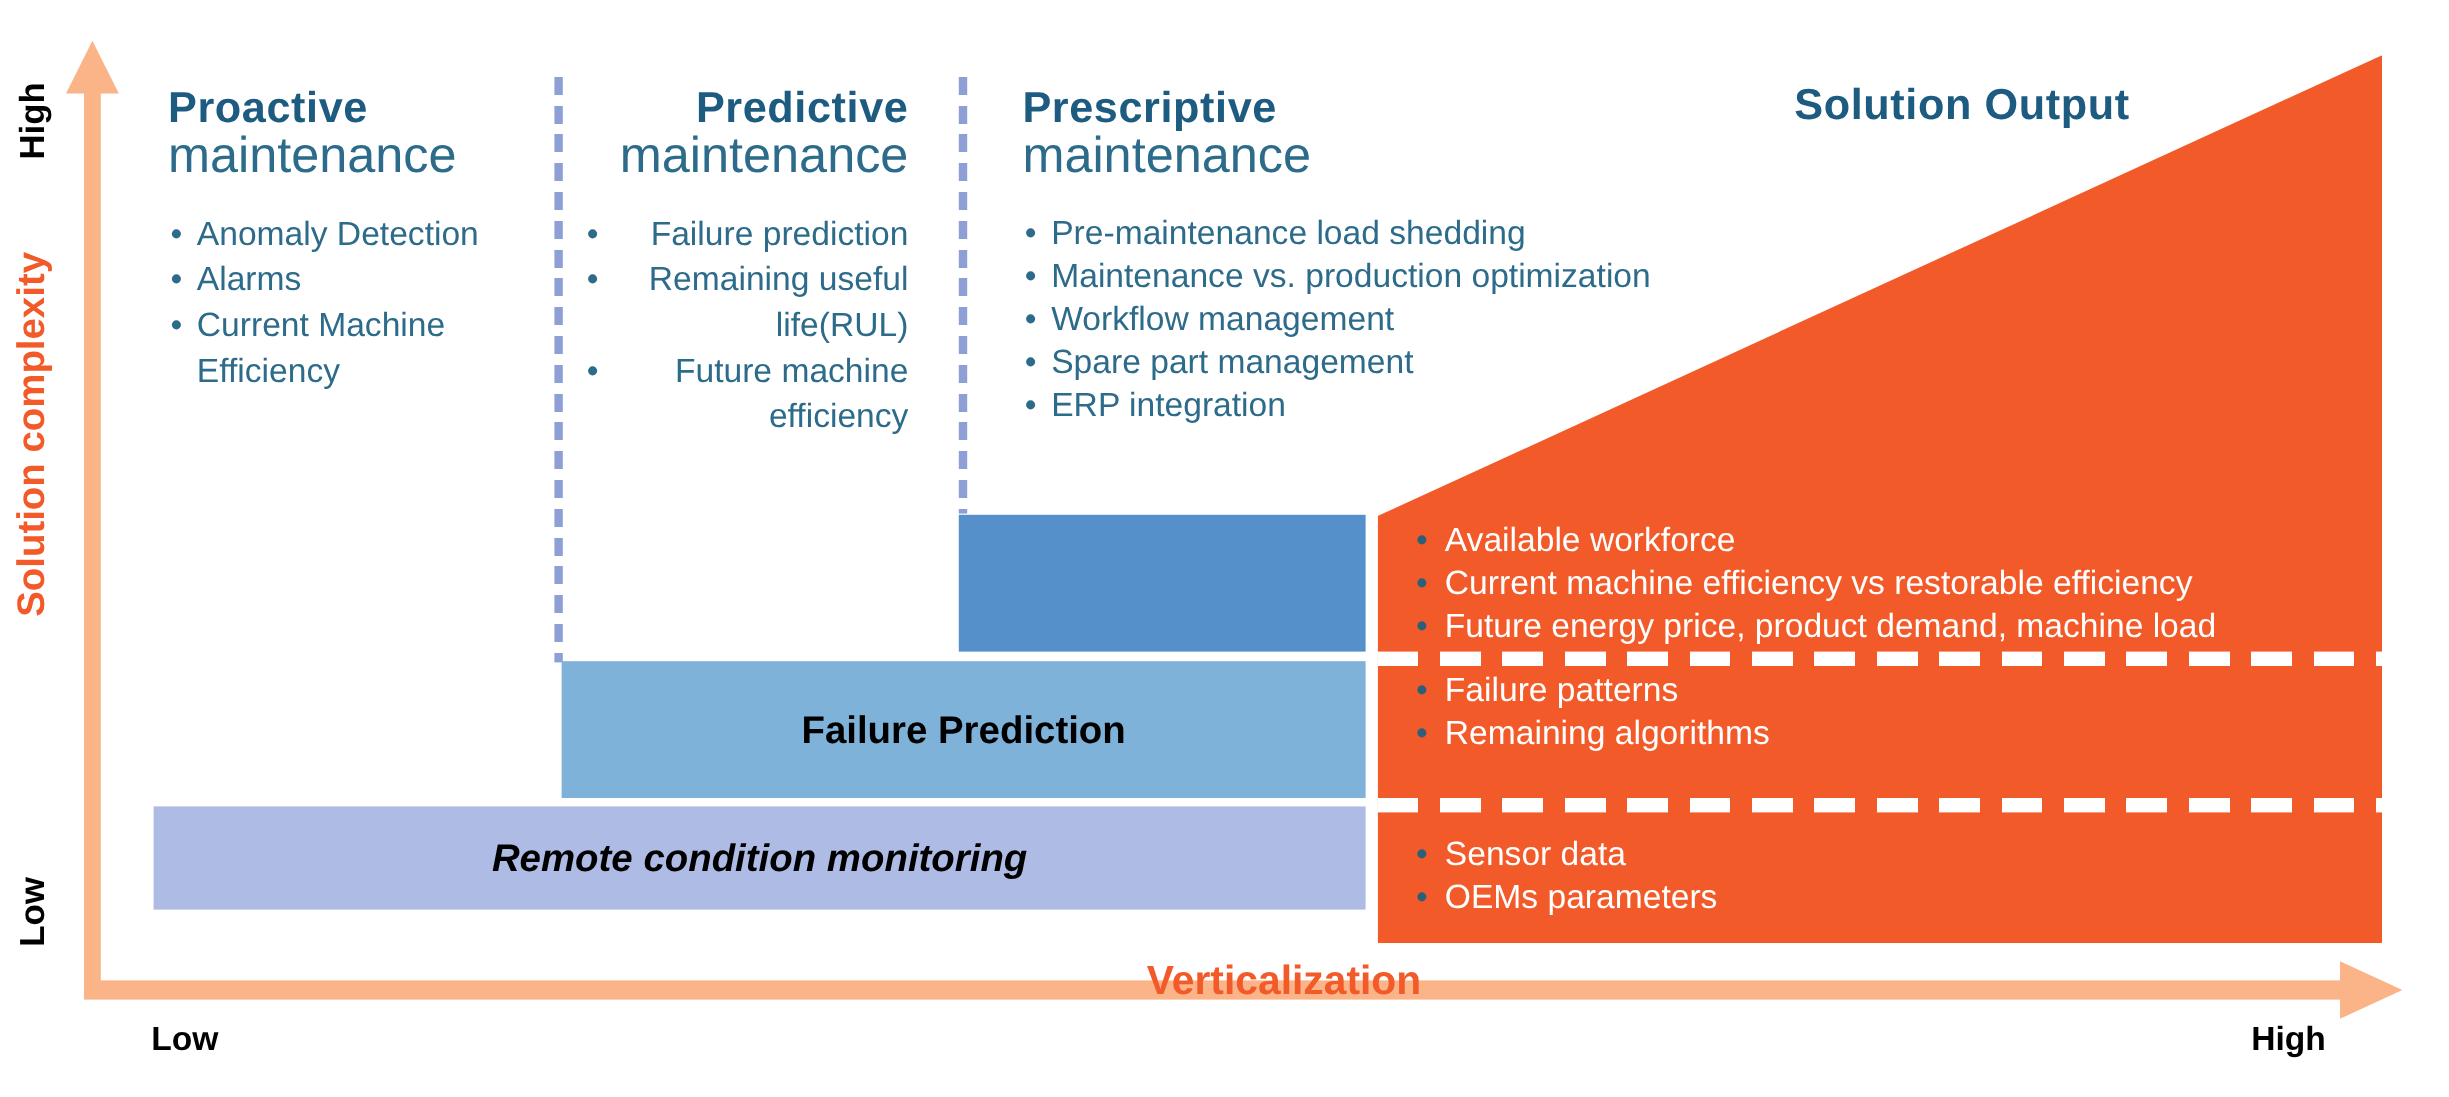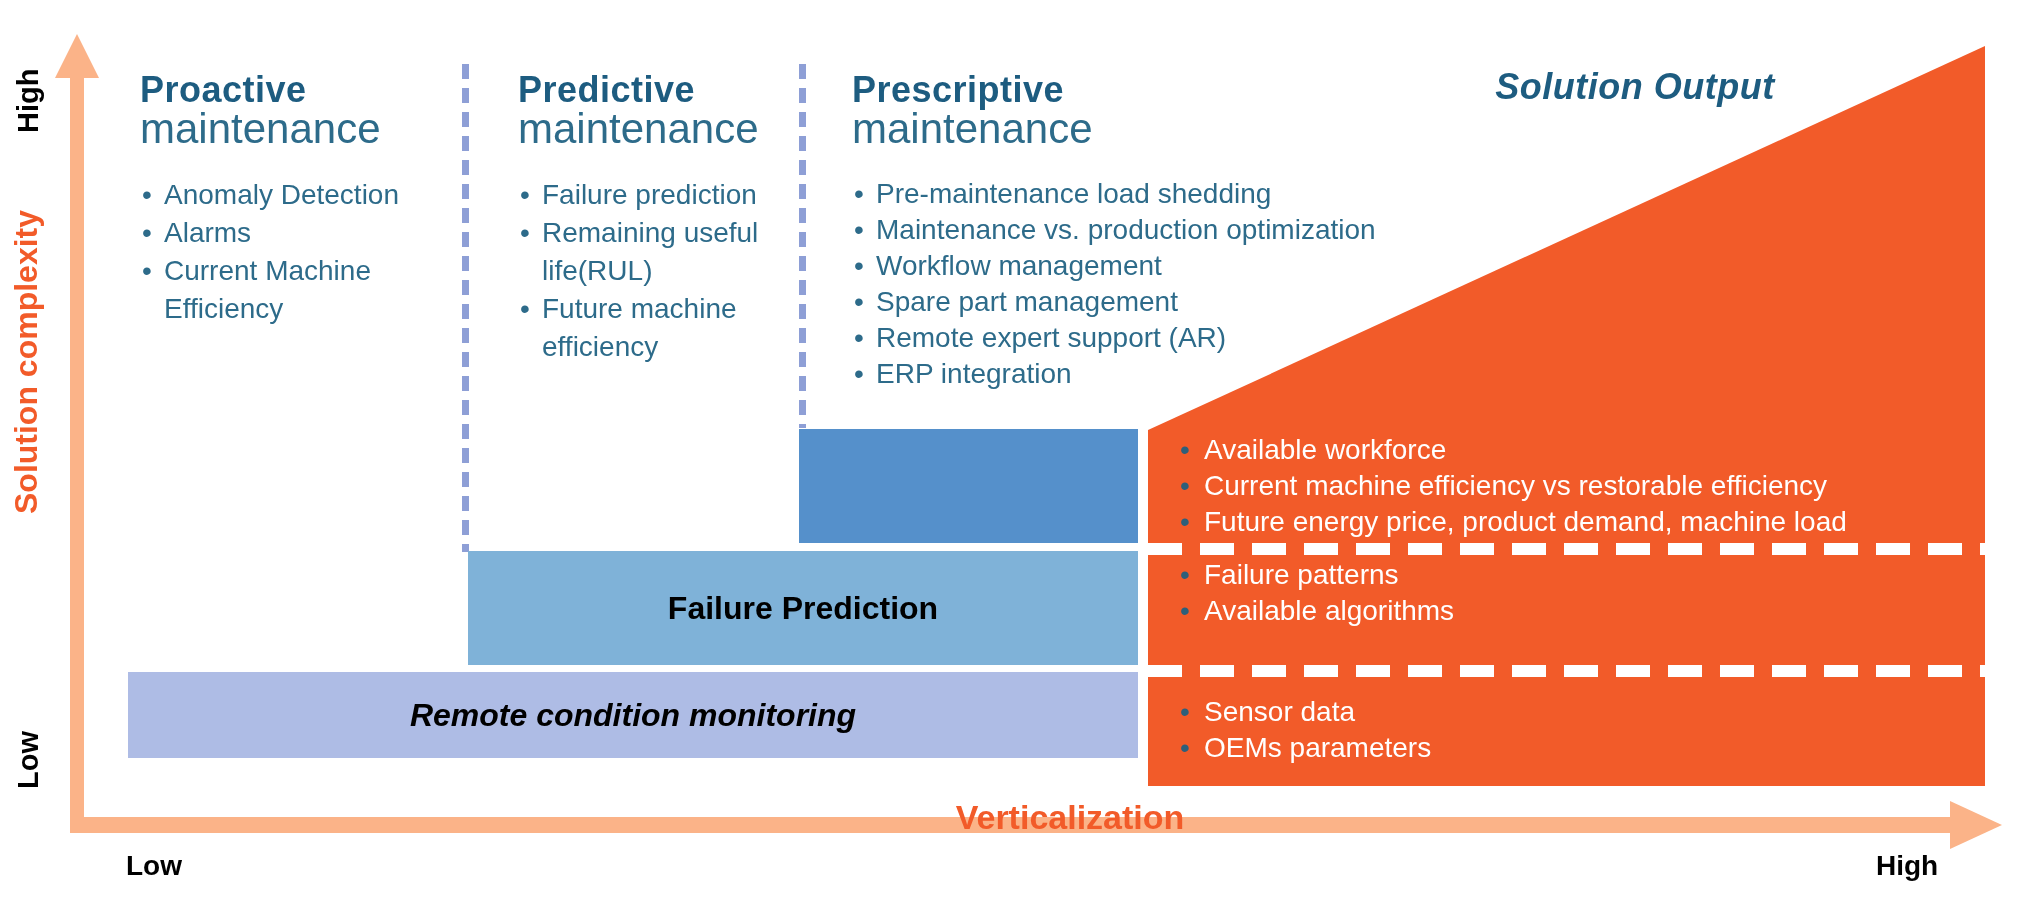--- a/index.html
+++ b/index.html
@@ -41,32 +41,32 @@
 
   
   .divider{position:absolute;width:7px;
     background:repeating-linear-gradient(to bottom,var(--divider-lavender) 0 15px,transparent 15px 24px);}
   .divider-1{left:462px;top:64px;height:488px;}
   .divider-2{left:799px;top:64px;height:364px;}
 
   
   .col{position:absolute;top:70px;}
   .col-1{left:140px;width:310px;}
-  .col-2{left:518px;width:270px;}
+  .col-2{left:487px;width:270px;text-align:right;}
   .col-3{left:852px;width:590px;}
   .col-title{font-size:36px;font-weight:bold;color:var(--heading-teal);line-height:40px;letter-spacing:0.5px;}
   .col-subtitle{font-size:42px;font-weight:normal;color:var(--body-teal);line-height:38px;}
   ul.bullets{list-style:none;margin-top:28px;}
   ul.bullets li{position:relative;padding-left:24px;font-size:28px;line-height:38px;color:var(--body-teal);}
   ul.bullets li::before{content:"\2022";position:absolute;left:2px;top:0;color:var(--body-teal);}
   .col-3 ul.bullets li{line-height:36px;}
 
   
   .solution-title{position:absolute;left:1400px;top:66px;width:470px;text-align:center;
-    font-size:36px;font-weight:bold;color:var(--heading-teal);letter-spacing:0.5px;font-style:italic;}
+    font-size:36px;font-weight:bold;color:var(--heading-teal);letter-spacing:0.5px;}
   .orange-shape{position:absolute;left:1148px;top:46px;width:837px;height:740px;
     background:var(--accent-orange);
     clip-path:polygon(0 51.9%,100% 0,100% 100%,0 100%);z-index:1;}
   .dash-line{position:absolute;left:1148px;width:864px;height:12px;z-index:3;
     background:repeating-linear-gradient(to right,#fff 0 34px,transparent 34px 52px);}
   .dash-line-1{top:543px;}
   .dash-line-2{top:665px;}
   ul.out-bullets{position:absolute;left:1178px;list-style:none;z-index:2;}
   ul.out-bullets li{position:relative;padding-left:26px;font-size:28px;line-height:36px;color:#fff;}
   ul.out-bullets li::before{content:"\2022";position:absolute;left:2px;top:0;color:var(--bullet-dot-dark);}
@@ -123,37 +123,36 @@
   </div>
 
   <div class="col col-3">
     <div class="col-title">Prescriptive</div>
     <div class="col-subtitle">maintenance</div>
     <ul class="bullets">
         <li>Pre-maintenance load shedding</li>
         <li>Maintenance vs. production optimization</li>
         <li>Workflow management</li>
         <li>Spare part management</li>
-        <li>Remote expert support (AR)</li>
         <li>ERP integration</li>
       </ul>
   </div>
 
   <div class="solution-title">Solution Output</div>
   <div class="orange-shape"></div>
 
   <ul class="out-bullets out-group-1">
       <li>Available workforce</li>
       <li>Current machine efficiency vs restorable efficiency</li>
       <li>Future energy price, product demand, machine load</li>
     </ul>
   <div class="dash-line dash-line-1"></div>
   <ul class="out-bullets out-group-2">
       <li>Failure patterns</li>
-      <li>Available algorithms</li>
+      <li>Remaining algorithms</li>
     </ul>
   <div class="dash-line dash-line-2"></div>
   <ul class="out-bullets out-group-3">
       <li>Sensor data</li>
       <li>OEMs parameters</li>
     </ul>
 
   <div class="box box-dark"></div>
   <div class="box box-medium">Failure Prediction</div>
   <div class="box box-light">Remote condition monitoring</div>

